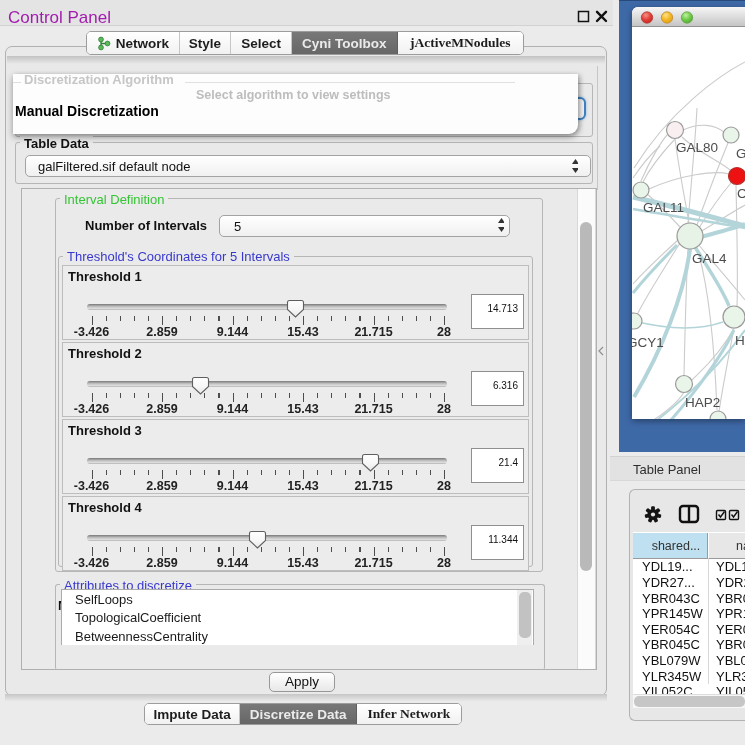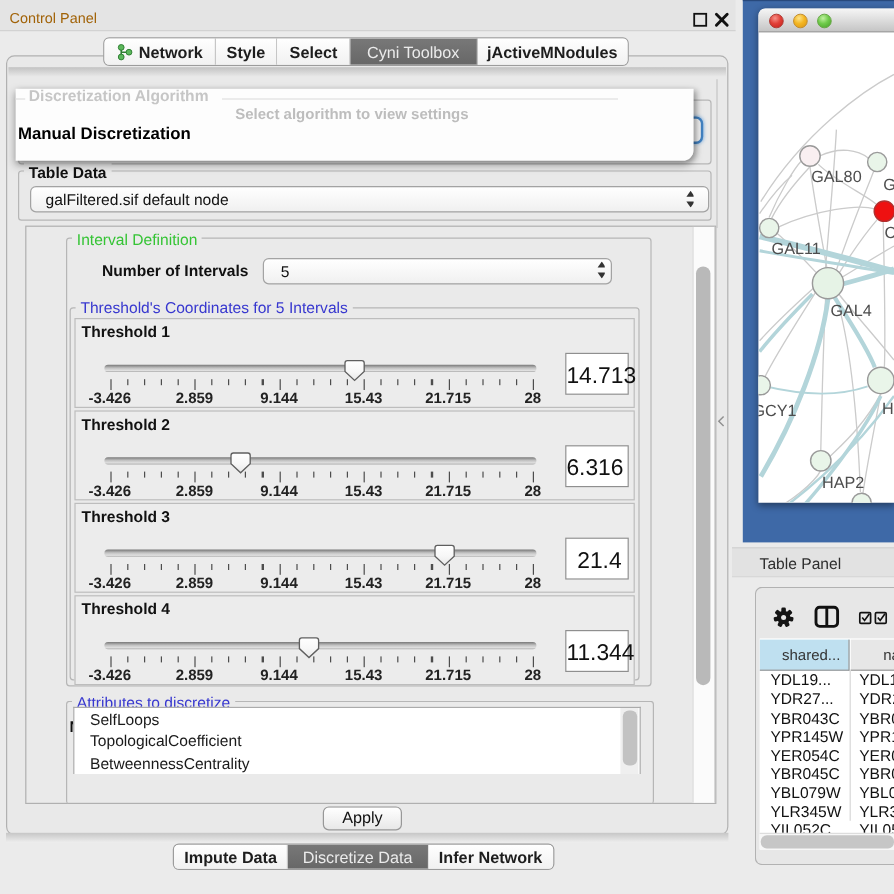--- a/index.html
+++ b/index.html
@@ -1,44 +1,44 @@
 <!DOCTYPE html>
 <html><head><meta charset="utf-8">
 <style>
 * { margin:0; padding:0; box-sizing:border-box; }
 html,body { width:745px; height:745px; overflow:hidden; background:#ebebeb;
   font-family:"Liberation Sans", sans-serif; position:relative; }
 .abs { position:absolute; }
-#cp-title { position:absolute; left:8px; top:8px; font-size:12px; color:#a16207; }
+#cp-title { position:absolute; left:8px; top:8px; font-size:17px; color:#a21caf; }
 #outerpanel { position:absolute; left:5px; top:46px; width:602px; height:650px;
   border:1px solid #b1b1b1; border-radius:7px; background:#e9e9e9; }
 #tabshadow { position:absolute; left:7px; top:56px; width:598px; height:8px;
   background:linear-gradient(#c2c2c2,#e9e9e9); }
 #botshadow { position:absolute; left:5px; top:694px; width:602px; height:8px;
   background:linear-gradient(#c6c6c6,#ededed); }
 .tabbar { position:absolute; height:24px; background:#fdfdfd; border:1px solid #9c9c9c;
   border-radius:5px; display:flex; overflow:hidden;text-align:right; }
 .tab { font-size:13.5px; font-weight:600; color:#1d1d1d; display:flex; align-items:center;
   justify-content:center; border-right:1px solid #c6c6c6; background:linear-gradient(#ffffff,#f1f1f1); }
-.tab:last-child { border-right:none; }
-.tab.sel { background:linear-gradient(#787878,#676767); color:#ebebeb; border-right:1px solid #5f5f5f; font-weight:400;}
+.tab:last-child { border-right:none;font-family:Liberation Serif, serif; }
+.tab.sel { background:linear-gradient(#787878,#676767); color:#ebebeb; border-right:1px solid #5f5f5f; font-weight:700;}
 .groupbox { position:absolute; border:1px solid #b6b6b6; border-radius:3px; }
 .gtitle { position:absolute; font-size:13px; background:#e9e9e9; padding:0 4px; white-space:nowrap; }
 .combo { position:absolute; background:linear-gradient(#ffffff,#f0f0f0); border:1px solid #a3a3a3;
   border-radius:5px; font-size:13px; color:#111; display:flex; align-items:center; }
 .carrows { position:absolute; width:7px; height:14px; }
 .blab { position:absolute; font-size:13px; font-weight:bold; color:#111; white-space:nowrap; }
 .tpanel { position:absolute; background:#ececec; border:1px solid #bdbdbd; }
 .track { position:absolute; height:5.5px; border-radius:3px;
   background:linear-gradient(#787878,#c2c2c2 45%,#e0e0e0 80%,#a8a8a8); }
 .tick { position:absolute; width:1.2px; background:#4d4d4d; }
 .ticklab { position:absolute; width:60px; text-align:center; font-size:12.5px; font-weight:bold; color:#222; }
 .thumb { position:absolute; }
 .vbox { position:absolute; width:53px; height:35px; background:#fff; border:1px solid #8f8f8f;
-  font-size:19px; color:#111; text-align:right; padding:8px 5px 0 0; }
+  font-size:10px; color:#111; text-align:right; padding:8px 5px 0 0; }
 #viewport { position:absolute; left:21px; top:188px; width:576px; height:482px;
   border:1px solid #b0b0b0; background:#eaeaea; overflow:hidden; }
 .vscroll { position:absolute; background:#f6f6f6; }
 .vthumb { position:absolute; background:#b9b9b9; border-radius:6px; }
 #applybtn { position:absolute; left:269px; top:672px; width:66px; height:20px;
   background:linear-gradient(#ffffff,#e8e8e8); border:1px solid #989898; border-radius:5px;
   font-size:13.5px; color:#111; text-align:center; line-height:18px; }
 .popup { position:absolute; left:13px; top:74px; width:565px; height:60px; background:#fdfdfd;
   border-radius:0 0 9px 0; box-shadow:0 3px 7px rgba(0,0,0,0.35), 2px 1px 4px rgba(0,0,0,0.18); z-index:30; }
 .listitem { font-size:13px; color:#1a1a1a; height:19.5px; padding-left:13px; }

